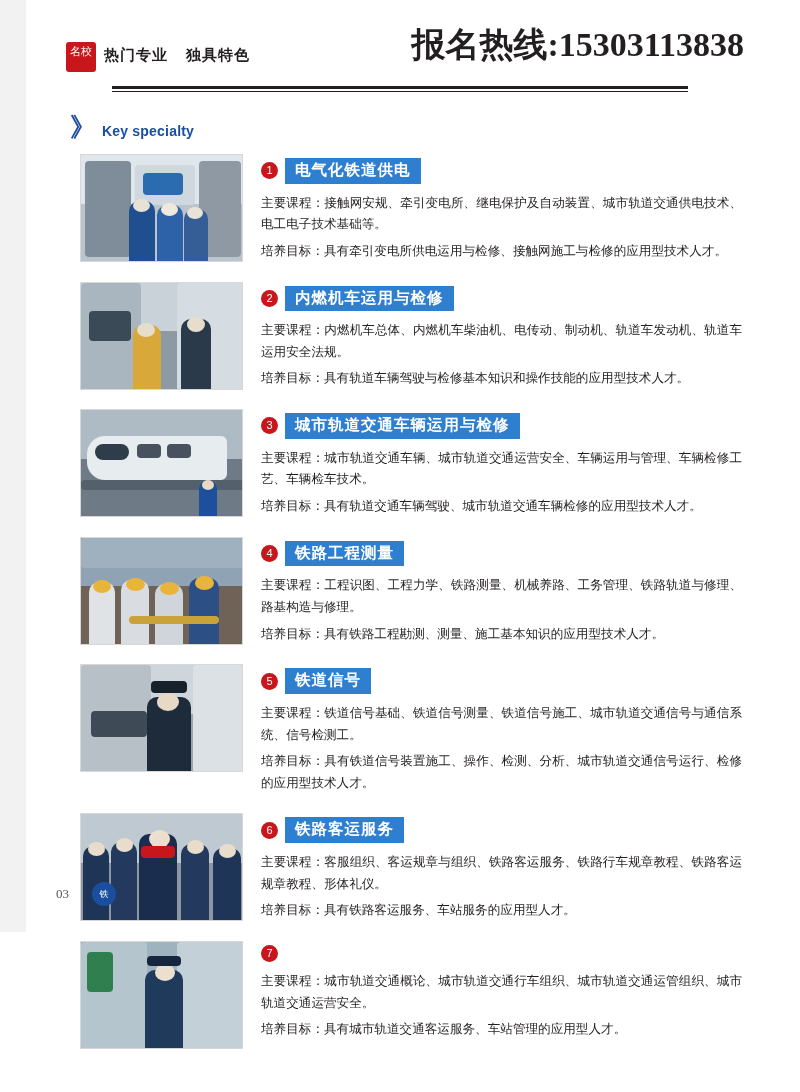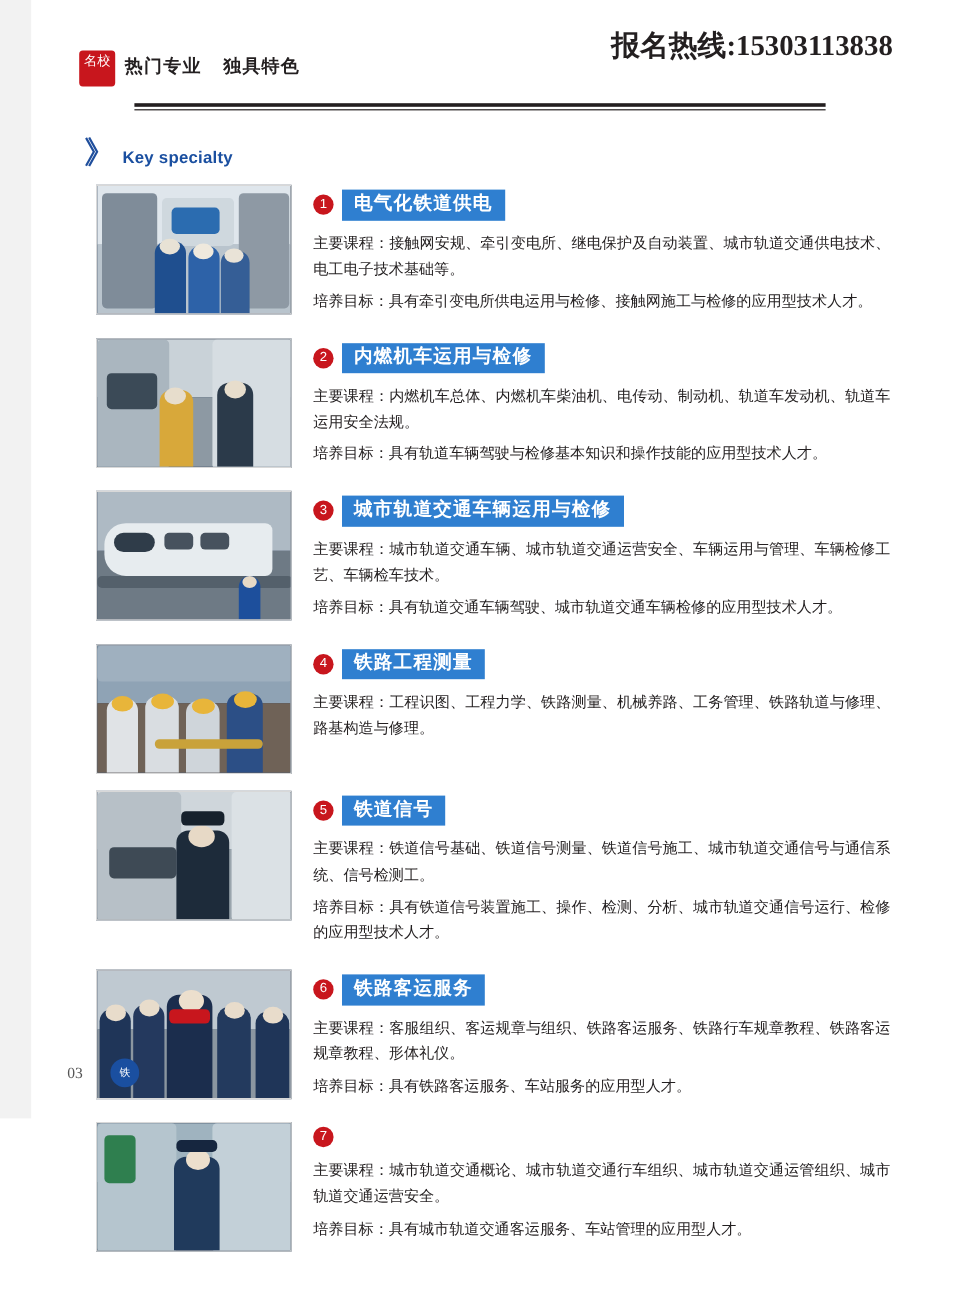--- a/index.html
+++ b/index.html
@@ -63,21 +63,21 @@
     white-space: nowrap;
   }
   .header-slogan .gap {
     display: inline-block;
     width: 18px;
   }
   .hotline {
     position: absolute;
     right: 0;
     top: 22px;
-    font-size: 24px;
+    font-size: 34px;
     font-weight: bold;
     color: #231f20;
     letter-spacing: 0px;
     font-family: "Liberation Serif", serif;
     white-space: nowrap;
   }
   .header-rule {
     position: absolute;
     left: 56px;
     right: 56px;
@@ -364,20 +364,21 @@
         <div class="person" style="left:108px;width:30px;height:66px;background:#2c4f86"></div>
         <div class="head" style="left:114px;top:38px;width:19px;height:14px;background:#e8b53a"></div>
         <div class="blob" style="left:48px;top:78px;width:90px;height:8px;background:#c9a23a"></div>
       </div>
       <div class="content">
         <div class="badge-row">
           <span class="num">4</span>
           <span class="major">铁路工程测量</span>
         </div>
         <p class="para"><span class="lbl">主要课程：</span><span>工程识图、工程力学、铁路测量、机械养路、工务管理、铁路轨道与修理、路基构造与修理。</span></p>
+        <p class="para"><span class="lbl">培养目标：</span><span>具有铁路工程勘测、测量、施工基本知识的应用型技术人才。</span></p>
       </div>
     </div>
 
     <div class="item">
       <div class="thumb">
         <div class="sky" style="background:#cfd6db"></div>
         <div class="ground" style="background:#9aa5ad"></div>
         <div class="blob" style="left:0;top:0;width:70px;height:108px;background:#b7c0c7"></div>
         <div class="blob" style="left:10px;top:46px;width:56px;height:26px;background:#3e4a55"></div>
         <div class="person" style="left:66px;width:44px;height:74px;background:#1d2b3a"></div>

